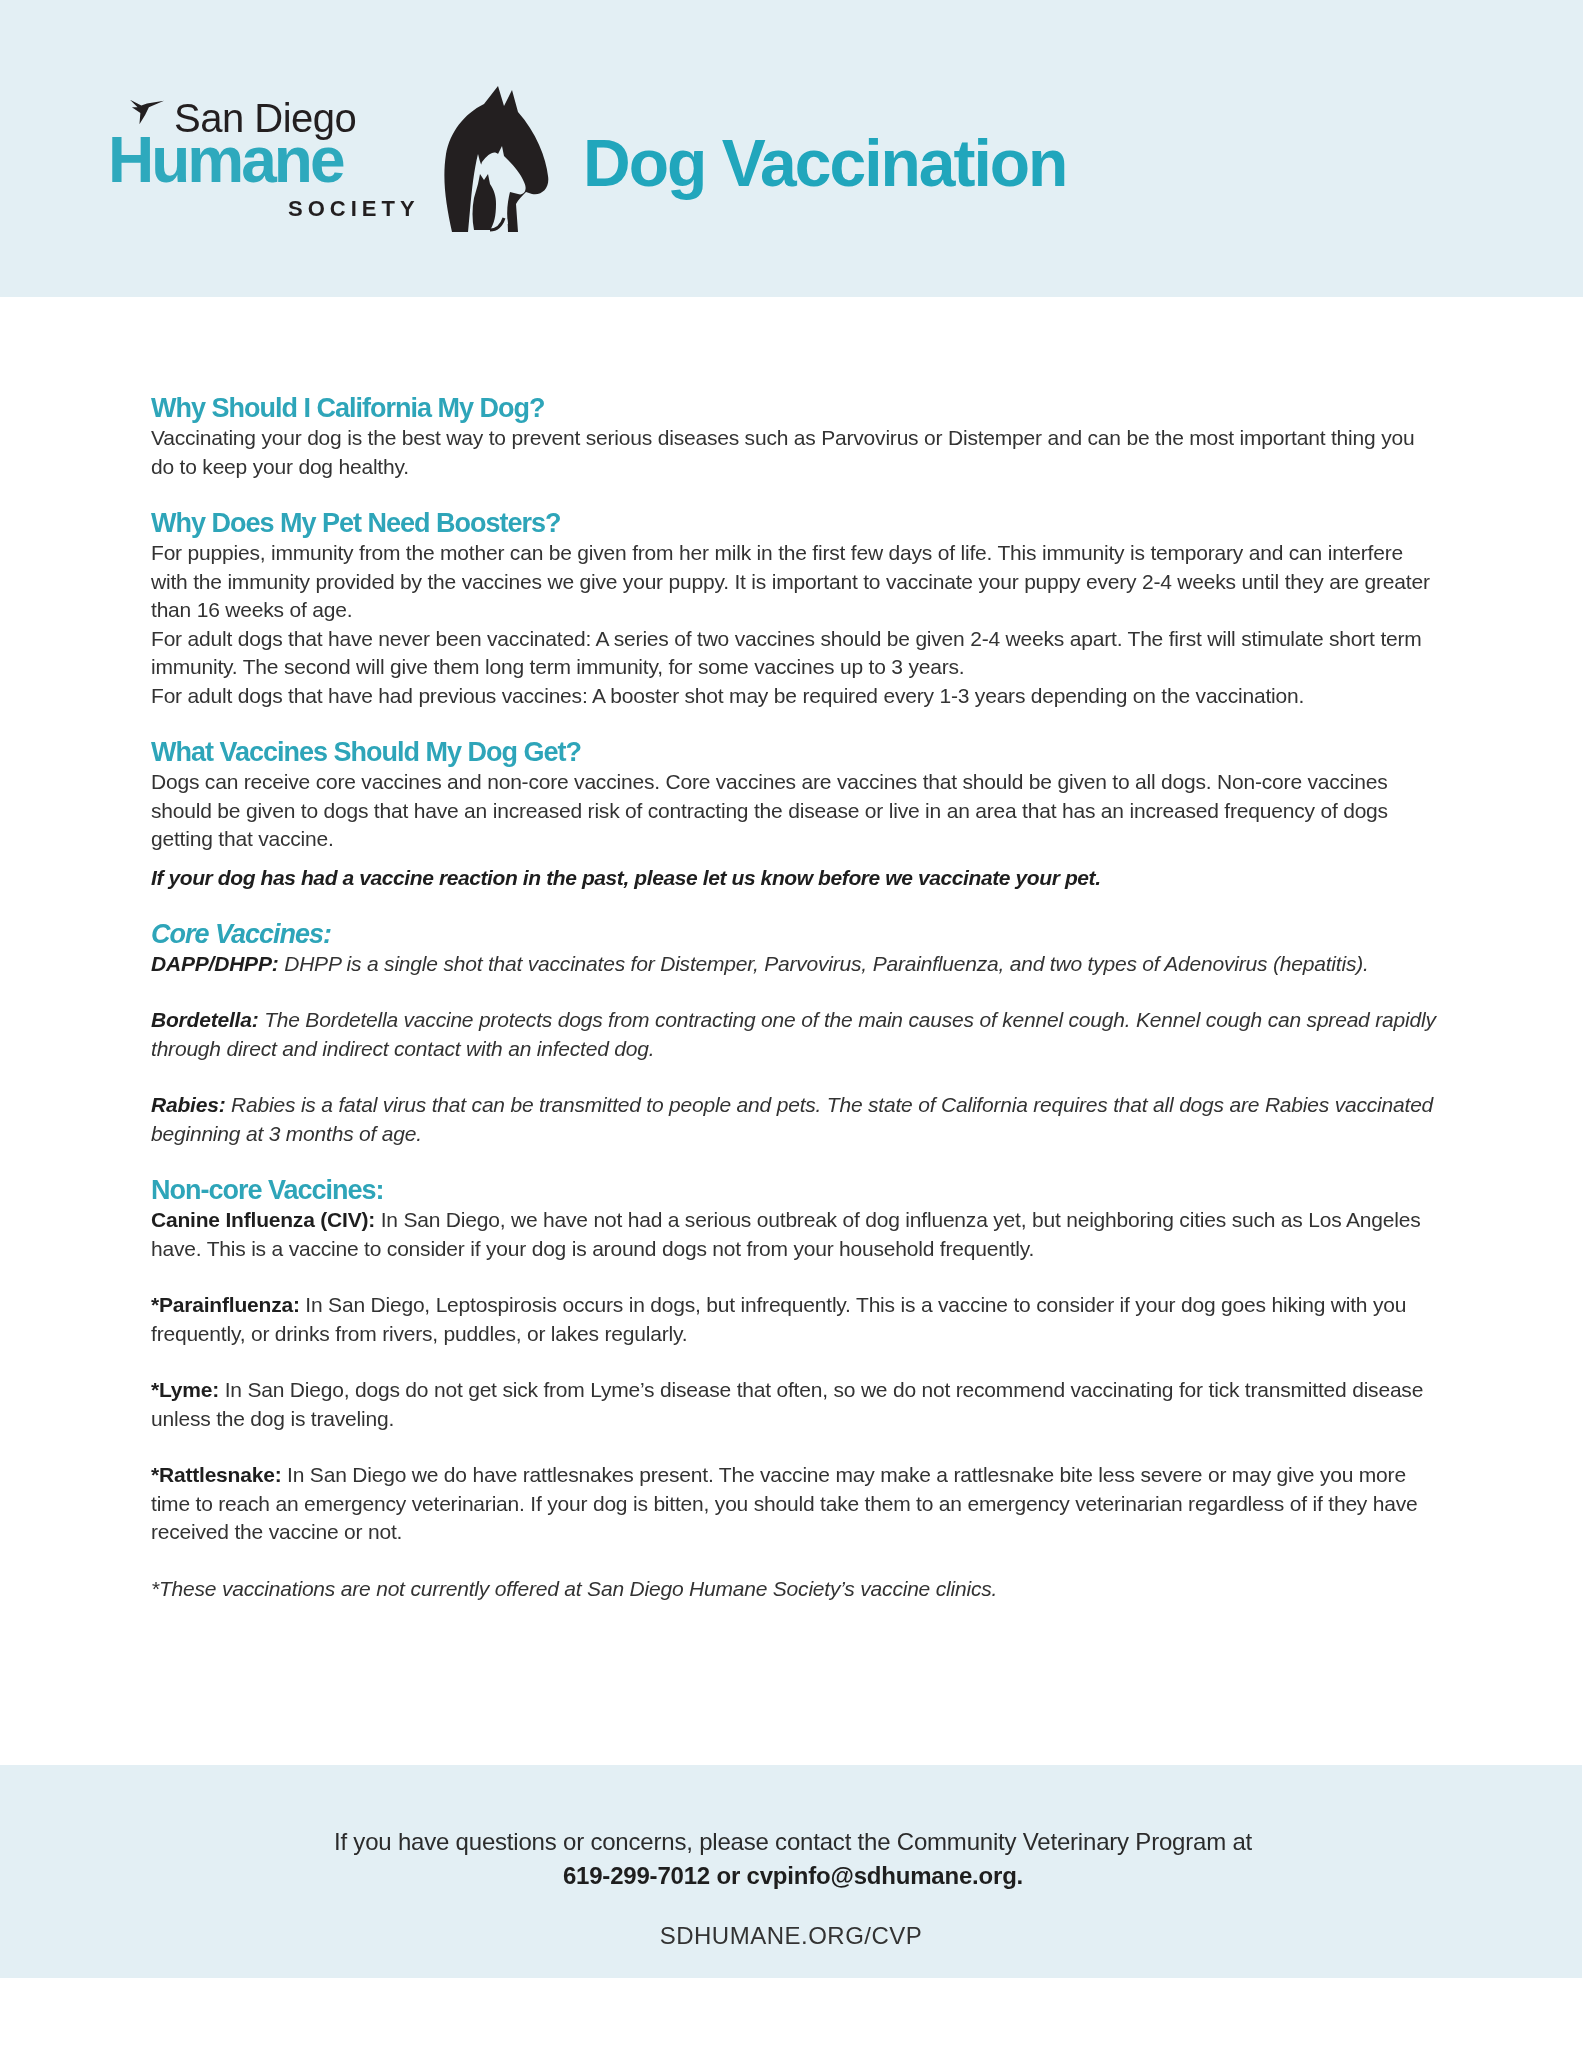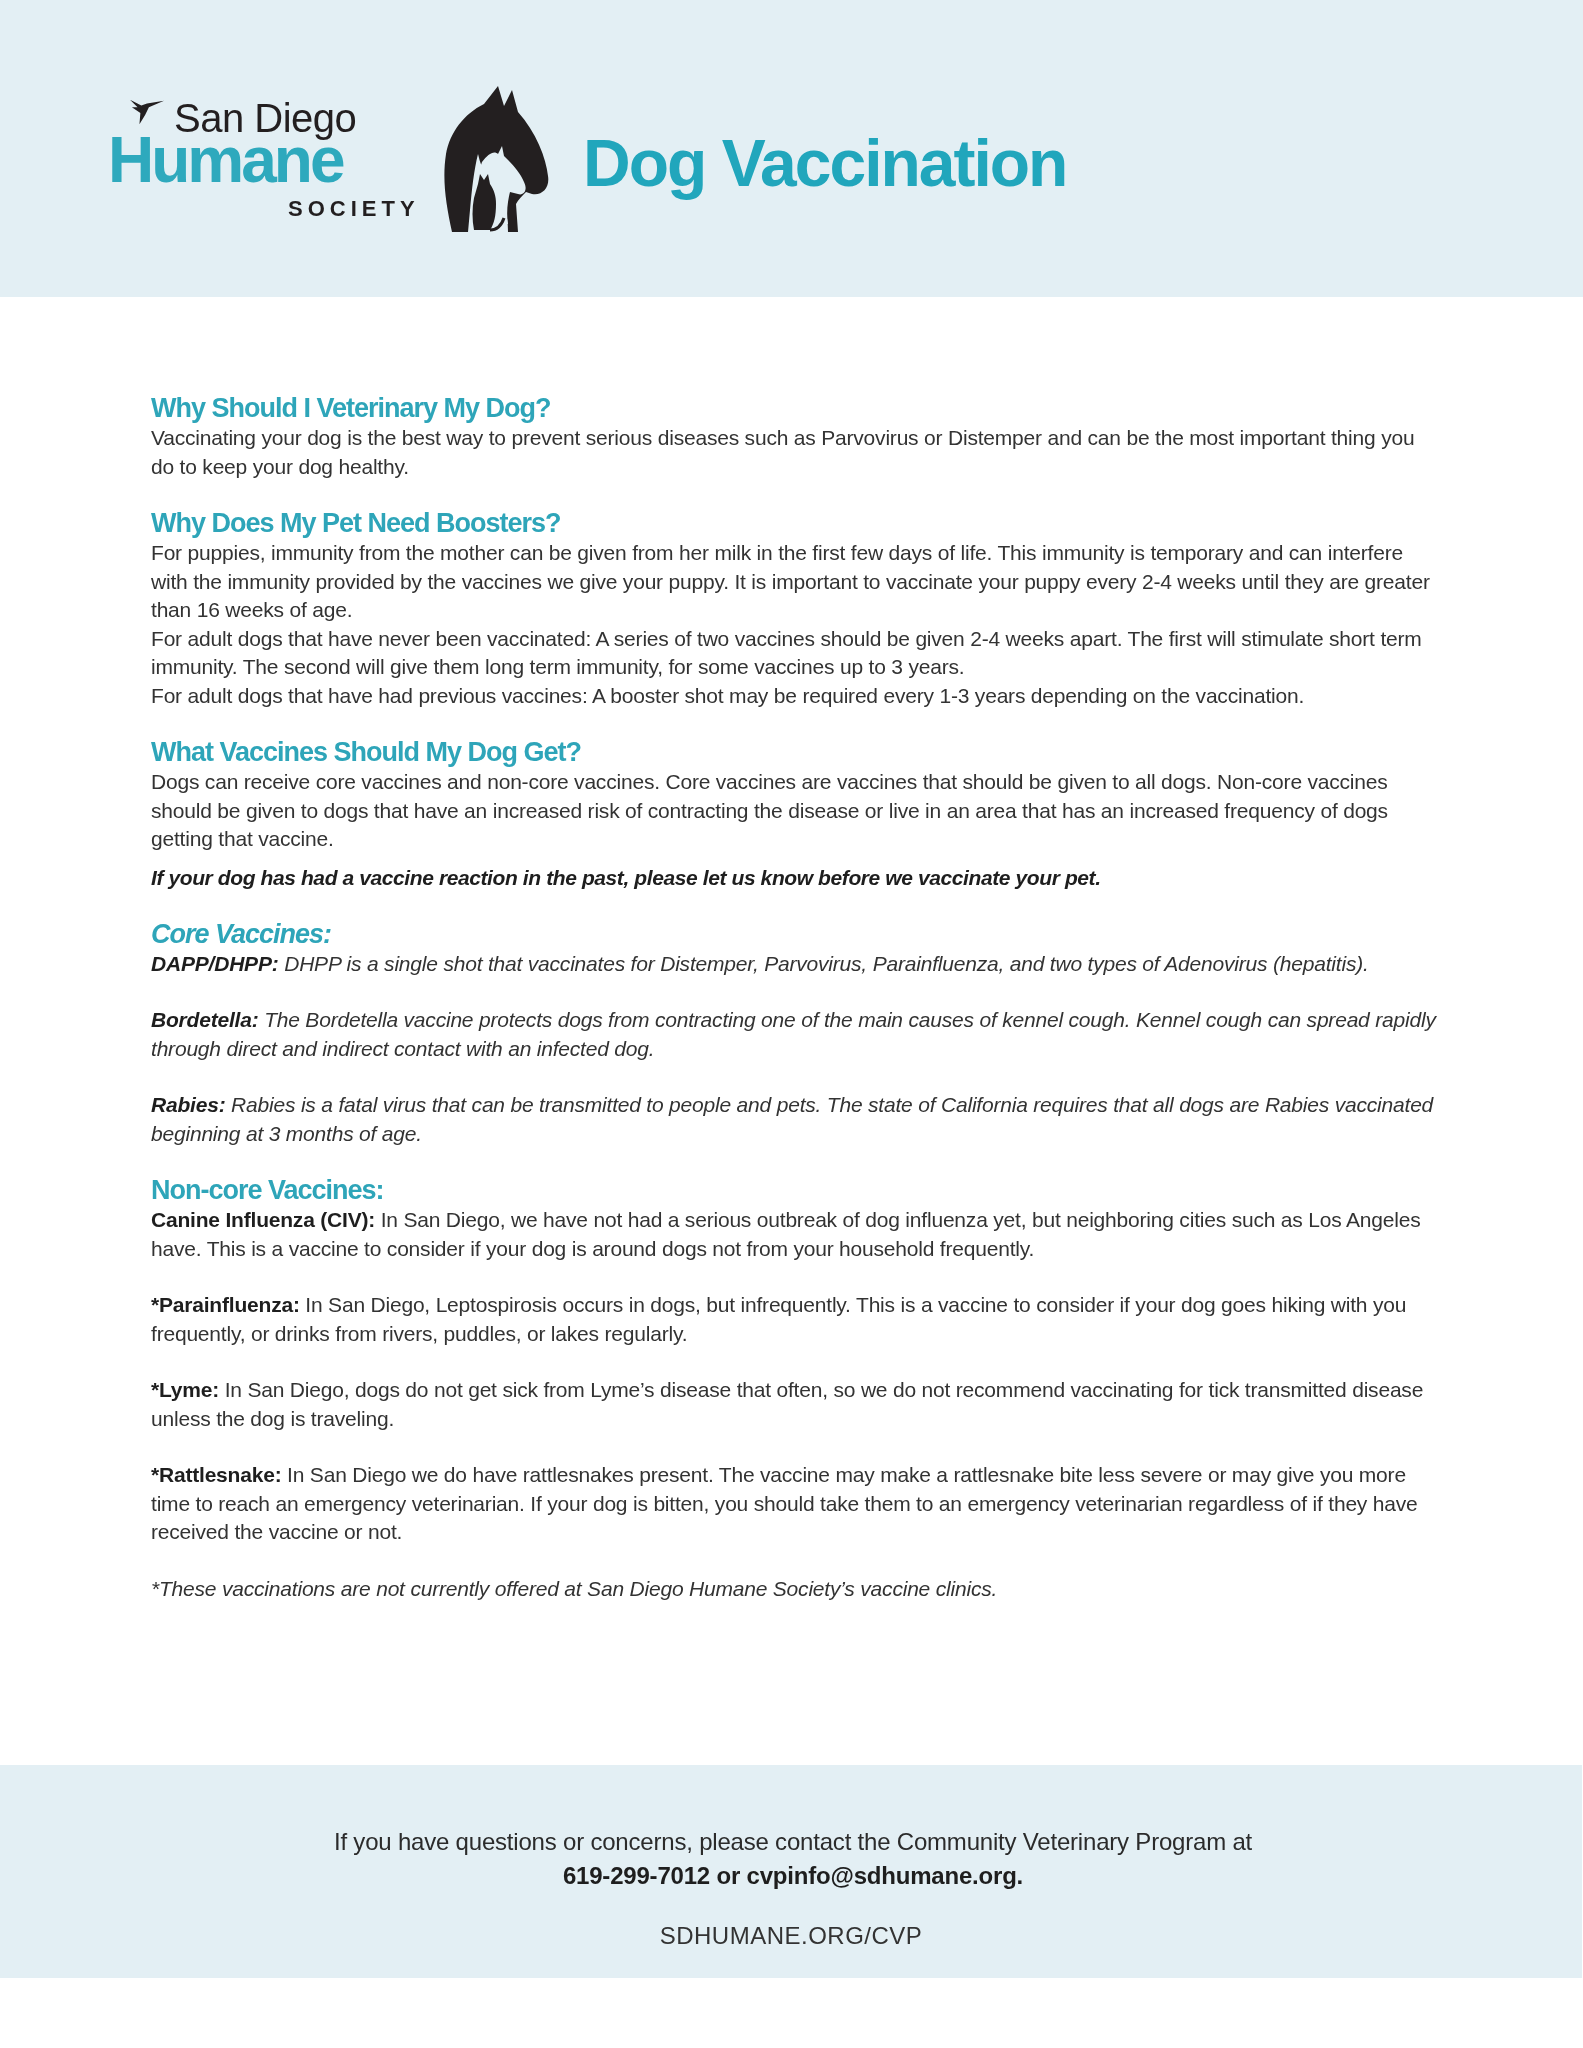--- a/index.html
+++ b/index.html
@@ -185,21 +185,21 @@
       <path d="M40 100 L42 90 L46 96 L50 90 L52 100 C56 106 58 112 58 120 C58 132 56 140 52 146 L36 146 C34 136 34 124 36 114 Z" fill="#231f20"></path>
       <path d="M52 146 C60 146 64 140 66 134" stroke="#231f20" stroke-width="3" fill="none"></path>
     </svg>
   </div>
   <h1 class="page-title">Dog Vaccination</h1>
 </div>
 
 <div class="content">
 
   <section class="sec-why">
-    <h2 class="section-heading">Why Should I Veterinary My Dog?</h2>
+    <h2 class="section-heading">Why Should I California My Dog?</h2>
     <p class="para">Vaccinating your dog is the best way to prevent serious diseases such as Parvovirus or Distemper and can be the most important thing you do to keep your dog healthy.</p>
   </section>
 
   <section class="sec-boosters">
     <h2 class="section-heading">Why Does My Pet Need Boosters?</h2>
     <p class="para">For puppies, immunity from the mother can be given from her milk in the first few days of life. This immunity is temporary and can interfere with the immunity provided by the vaccines we give your puppy. It is important to vaccinate your puppy every 2-4 weeks until they are greater than 16 weeks of age.</p>
     <p class="para">For adult dogs that have never been vaccinated: A series of two vaccines should be given 2-4 weeks apart. The first will stimulate short term immunity. The second will give them long term immunity, for some vaccines up to 3 years.</p>
     <p class="para">For adult dogs that have had previous vaccines: A booster shot may be required every 1-3 years depending on the vaccination.</p>
   </section>
 

